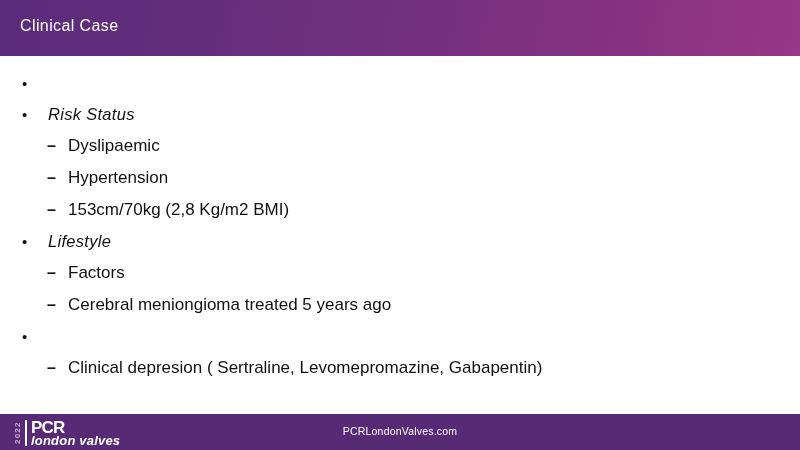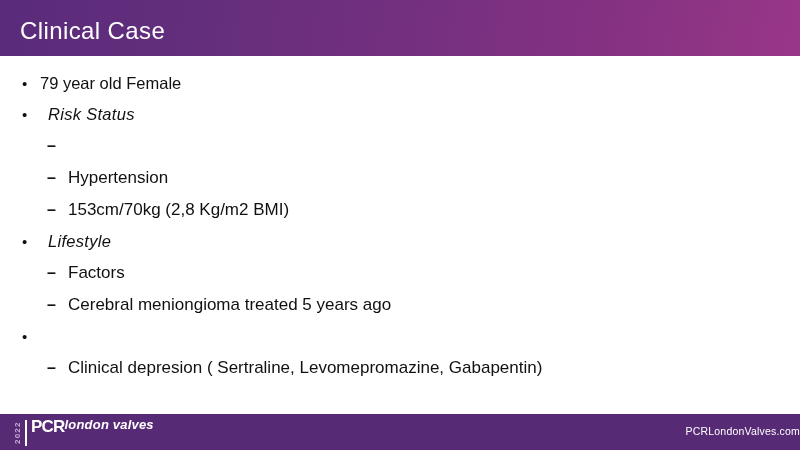--- a/index.html
+++ b/index.html
@@ -30,21 +30,21 @@
     left: 0;
     top: 0;
     width: 800px;
     height: 56px;
     background: linear-gradient(100deg, #5a2b7b 0%, #622e7c 22%, #73307f 50%, #843182 74%, #923585 92%, #99378a 100%);
   }
   .title-text {
     position: absolute;
     left: 20px;
     top: 17px;
-    font-size: 24px;
+    font-size: 16px;
     font-weight: 400;
     letter-spacing: 0.4px;
     color: #ffffff;
     font-family: "Liberation Sans", sans-serif;
     white-space: nowrap;
   }
 
   
   .body-area {
     position: absolute;
@@ -115,21 +115,21 @@
     top: 414px;
     width: 800px;
     height: 36px;
     background: #572a76;
   }
   .footer-url {
     position: absolute;
     left: 0;
     right: 0;
     top: 11px;
-    text-align: right;
+    text-align: center;
     font-size: 10.5px;
     color: #ffffff;
     letter-spacing: 0.2px;
   }
 
   
   .pcr-logo {
     position: absolute;
     left: 14px;
     top: 4px;
@@ -151,21 +151,21 @@
     justify-content: center;
   }
   .pcr-divider {
     width: 2px;
     height: 26px;
     background: #ffffff;
     margin: 0 4px 0 3px;
   }
   .pcr-words {
     display: flex;
-    flex-direction: row;
+    flex-direction: column;
     justify-content: center;
     height: 28px;
   }
   .pcr-main {
     font-size: 17px;
     font-weight: 700;
     color: #ffffff;
     letter-spacing: -0.8px;
     line-height: 15px;
   }
@@ -185,30 +185,30 @@
 
   <div class="title-bar">
     <div class="title-text">Clinical Case</div>
   </div>
 
   <div class="body-area">
     <div class="bullets">
 
       <div class="line lvl1">
         <span class="marker">•</span>
-        <span class="txt">79 year old Female</span>
       </div>
 
       <div class="line lvl1 em">
         <span class="marker">•</span>
         <span class="txt">Risk Status</span>
       </div>
 
       <div class="line lvl2">
         <span class="marker">–</span>
+        <span class="txt">Dyslipaemic</span>
       </div>
 
       <div class="line lvl2">
         <span class="marker">–</span>
         <span class="txt">Hypertension</span>
       </div>
 
       <div class="line lvl2">
         <span class="marker">–</span>
         <span class="txt">153cm/70kg  (2,8 Kg/m2 BMI)</span>

